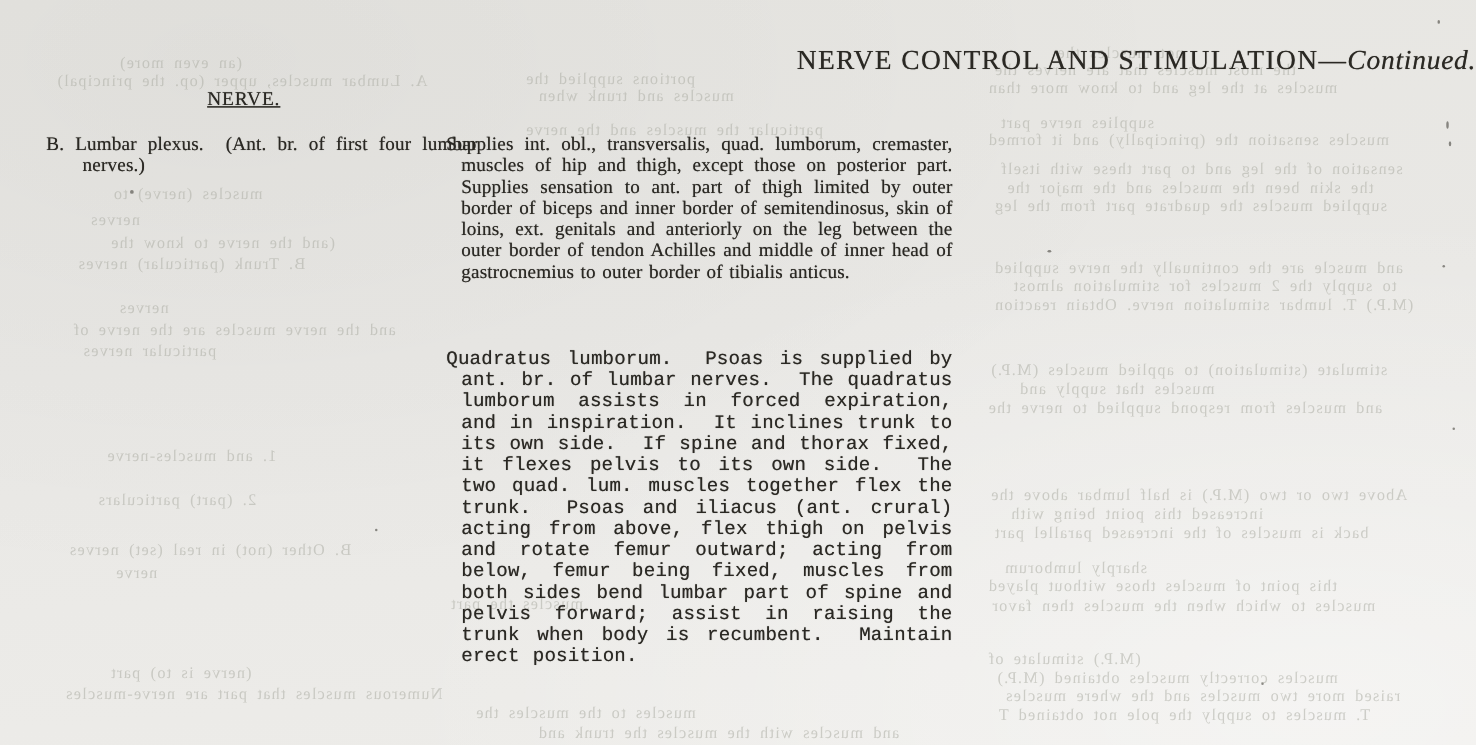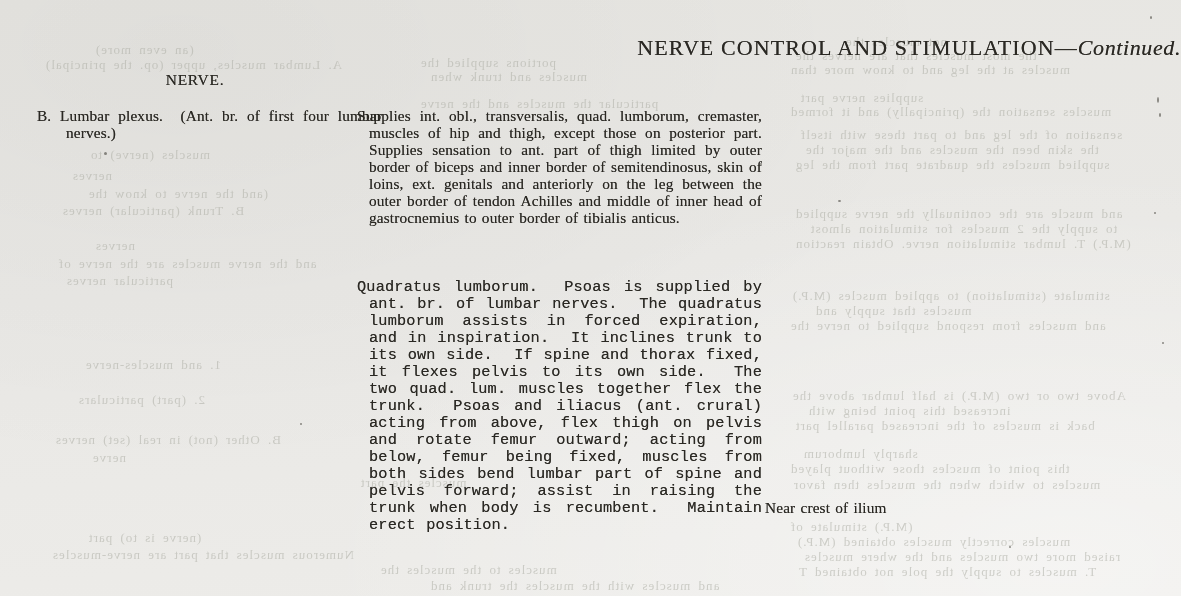--- a/index.html
+++ b/index.html
@@ -21,21 +21,21 @@
     position: absolute; top: 35px; left: 56px; width: 1125px;
     text-align: right; font-size: 22px; letter-spacing: 1.1px;
     white-space: pre;
   }
   .title-row .italic { font-style: italic; letter-spacing: 0.6px; }
   .colhead {
     position: absolute; text-align: center;
     font-size: 15.5px; letter-spacing: 0.7px; line-height: 17px;
     white-space: pre-wrap;
   }
-  #head-nerve  { top: 71px; left: 37px;  width: 316px; }
+  #head-nerve  { top: 71px; left: 37px;  width: 316px; text-decoration: underline; }
   #head-action { top: 77px; left: 357px; width: 393px; }
   #head-site   { top: 74px; left: 795px; width: 355px; }
   .cell {
     position: absolute;
     font-size: 15.3px; line-height: 17px;
     letter-spacing: 0.15px; word-spacing: 1.2px;
     text-align: justify; white-space: pre-wrap;
   }
   .hang12 { padding-left: 12px; text-indent: -12px; }
   .hang29 { padding-left: 29px; text-indent: -29px; }
@@ -117,21 +117,20 @@
 
   <div class="title-row ink"><span>NERVE CONTROL AND STIMULATION</span><span>—</span><span class="italic">Continued.</span></div>
 
   <div id="head-nerve" class="colhead ink">NERVE.</div>
 
   <div id="cell-b-nerve" class="cell ink hang29">B. Lumbar plexus.  (Ant. br. of first four lumbar nerves.)</div>
   <div id="cell-b-action" class="cell ink hang12">Supplies int. obl., transversalis, quad. lumborum, cremaster, muscles of hip and thigh, except those on posterior part.  Supplies sensation to ant. part of thigh limited by outer border of biceps and inner border of semitendinosus, skin of loins, ext. genitals and anteriorly on the leg between the outer border of tendon Achilles and middle of inner head of gastrocnemius to outer border of tibialis anticus.</div>
 
   <div id="cell-1-action" class="cell ink hang12">Quadratus lumborum.  Psoas is supplied by ant. br. of lumbar nerves.  The quadratus lumborum assists in forced expiration, and in inspiration.  It inclines trunk to its own side.  If spine and thorax fixed, it flexes pelvis to its own side.  The two quad. lum. muscles together flex the trunk.  Psoas and iliacus (ant. crural) acting from above, flex thigh on pelvis and rotate femur outward; acting from below, femur being fixed, muscles from both sides bend lumbar part of spine and pelvis forward; assist in raising the trunk when body is recumbent.  Maintain erect position.</div>
 
-  <div id="cell-2-site" class="cell ink">Near crest of ilium</div>
 
   <div id="speck-layer">
       <span class="speck" style="left: 104px; top: 152px; width: 3px; height: 3px;"></span>
       <span class="speck" style="left: 1157px; top: 97px; width: 2px; height: 6px;"></span>
       <span class="speck" style="left: 1159px; top: 113px; width: 2px; height: 4px;"></span>
       <span class="speck" style="left: 1154px; top: 212px; width: 2px; height: 2px;"></span>
       <span class="speck" style="left: 838px; top: 200px; width: 3px; height: 2px;"></span>
       <span class="speck" style="left: 1009px; top: 546px; width: 2px; height: 2px;"></span>
       <span class="speck" style="left: 760px; top: 163px; width: 2px; height: 2px;"></span>
       <span class="speck" style="left: 300px; top: 423px; width: 2px; height: 2px;"></span>

